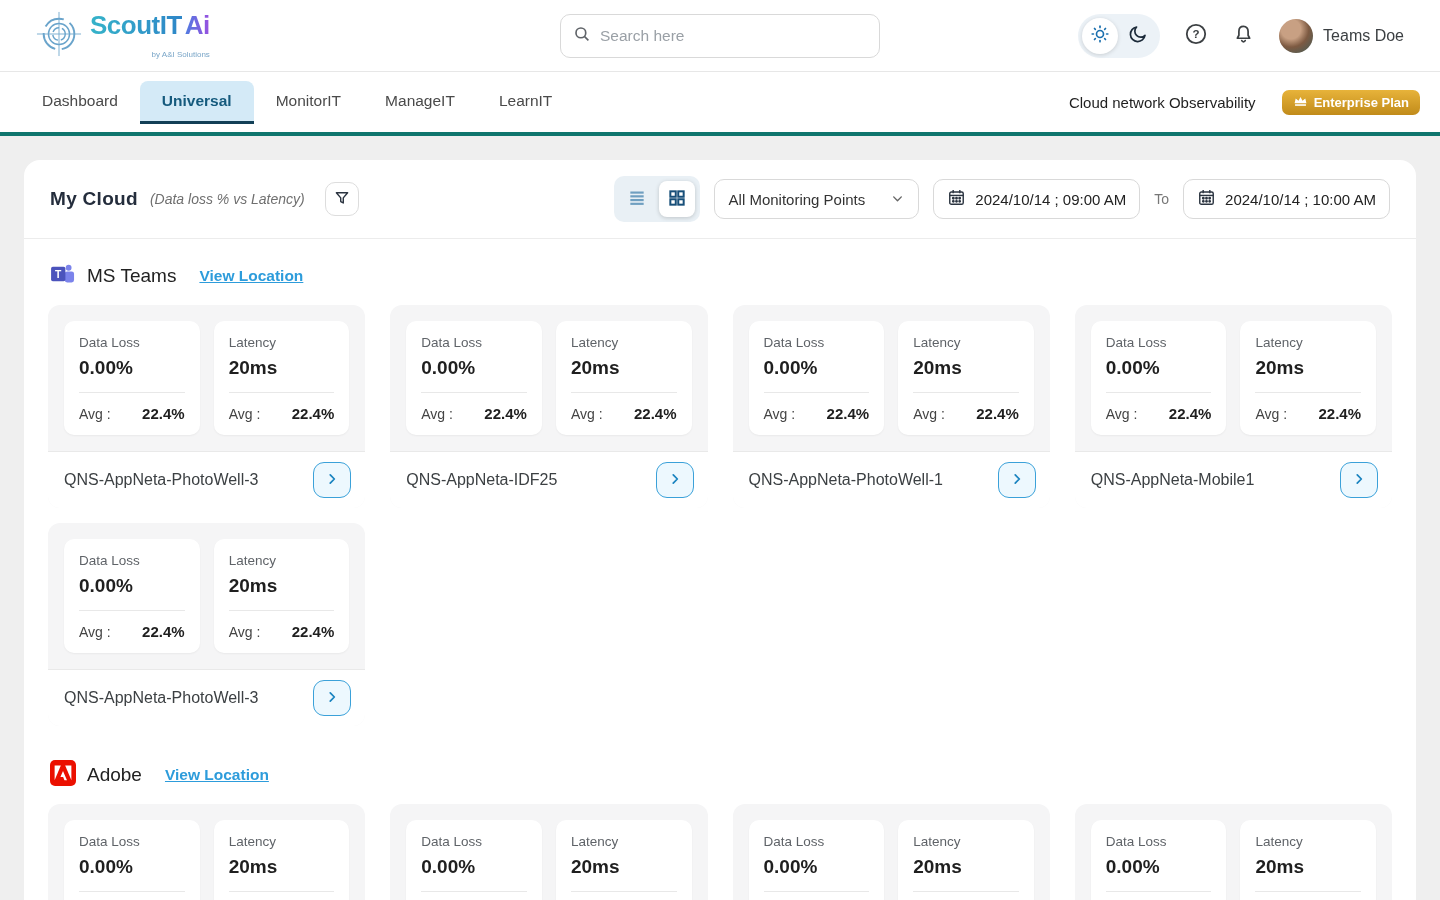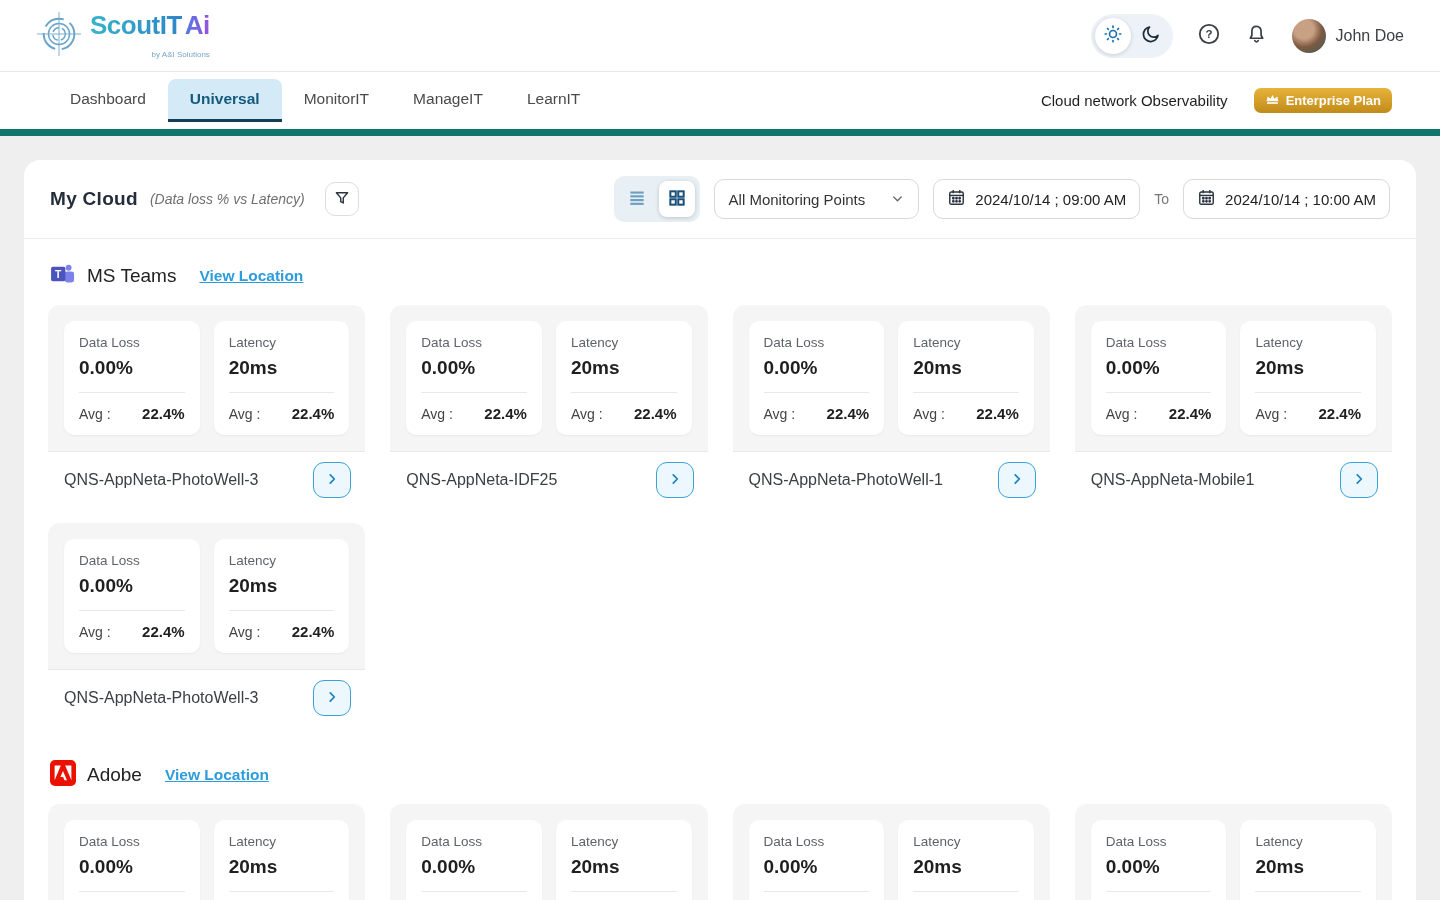--- a/index.html
+++ b/index.html
@@ -31,22 +31,22 @@
   .theme-btn { width:36px; height:36px; border-radius:50%; border:none; background:transparent;
     display:flex; align-items:center; justify-content:center; cursor:pointer; }
   .theme-btn.active { background:#fff; box-shadow:0 1px 4px rgba(0,0,0,.15); }
   .icon-btn { background:none; border:none; cursor:pointer; display:flex; align-items:center; }
   .user-chip { display:flex; align-items:center; gap:10px; cursor:pointer; }
   .avatar { width:34px; height:34px; border-radius:50%;
     background:radial-gradient(circle at 35% 30%, #c8a083 0 30%, #7d5a42 55%, #3e5d5a 100%); }
   .user-name { font-size:16px; color:#3c4043; }
 
   
-  .nav { height:64px; background:#fff; border-bottom:7px solid #0f766e;
-    display:flex; align-items:center; padding:0 48px; }
+  .nav { height:64px; background:#fff; border-bottom:4px solid #0f766e;
+    display:flex; align-items:center; padding:0 20px; }
   .tabs { display:flex; align-items:center; height:100%; }
   .tab { padding:11px 22px; font-size:15.5px; color:#4a4a4a; cursor:pointer;
     border-radius:8px 8px 0 0; border-bottom:3px solid transparent; }
   .tab.active { background:#d4eaf7; color:#155a7d; border-bottom-color:#123f56; font-weight:bold;}
   .nav-right { margin-left:auto; display:flex; align-items:center; gap:26px; }
   .context-label { font-size:15px; color:#1f1f1f; }
   .plan-badge { display:flex; align-items:center; gap:6px; padding:5px 11px;
     border-radius:7px; background:linear-gradient(180deg,#e7b33a,#c18b1a);
     color:#fff; font-size:13px; font-weight:bold; border:none; cursor:pointer; }
 
@@ -111,20 +111,29 @@
         <circle cx="24" cy="24" r="11" stroke="#6aa4cb" stroke-width="1.5"></circle>
         <circle cx="24" cy="24" r="6.5" stroke="#6aa4cb" stroke-width="1.5" stroke-dasharray="8 3"></circle>
       </svg>
     </span>
     <span class="logo-text-wrap">
       <span class="logo-main"><span class="logo-primary">ScoutIT</span><span class="logo-ai">Ai</span></span>
       <span class="logo-tagline">by A&amp;I Solutions</span>
     </span>
   </div>
 
+  <div class="search-wrap">
+    <span>
+      <svg width="18" height="18" viewBox="0 0 24 24" fill="none" stroke="#5f6368" stroke-width="2.2">
+        <circle cx="10.5" cy="10.5" r="6.5"></circle>
+          <line x1="15.5" y1="15.5" x2="20.5" y2="20.5"></line>
+      </svg>
+    </span>
+    <input type="text" placeholder="Search here" style="">
+  </div>
 
   <div class="header-right">
     <div class="theme-pill">
       <button class="theme-btn active">
         <span>
           <svg width="20" height="20" viewBox="0 0 24 24" fill="none" stroke="#1a6fae" stroke-width="2" stroke-linecap="round">
             <circle cx="12" cy="12" r="4.2"></circle>
             <line x1="12" y1="2.6" x2="12" y2="4.1"></line>
               <line x1="12" y1="19.9" x2="12" y2="21.4"></line>
             <line x1="2.6" y1="12" x2="4.1" y2="12"></line>
@@ -155,21 +164,21 @@
     <button class="icon-btn">
       <span>
         <svg width="23" height="23" viewBox="0 0 24 24" fill="none" stroke="#3c4043" stroke-width="1.8" stroke-linejoin="round">
           <path d="M12 3.5 C8.9 3.5 7.2 5.9 7.2 8.8 V12.8 L5.6 15.9 H18.4 L16.8 12.8 V8.8 C16.8 5.9 15.1 3.5 12 3.5 Z"></path>
           <path d="M10.2 18.3 A1.9 1.9 0 0 0 13.8 18.3" stroke-linecap="round"></path>
         </svg>
       </span>
     </button>
     <div class="user-chip">
       <span class="avatar"></span>
-      <span class="user-name">John Doe</span>
+      <span class="user-name">Teams Doe</span>
     </div>
   </div>
 </div>
 
 <div class="nav">
   <div class="tabs">
     <div class="tab">Dashboard</div>
     <div class="tab active">Universal</div>
     <div class="tab">MonitorIT</div>
     <div class="tab">ManageIT</div>

